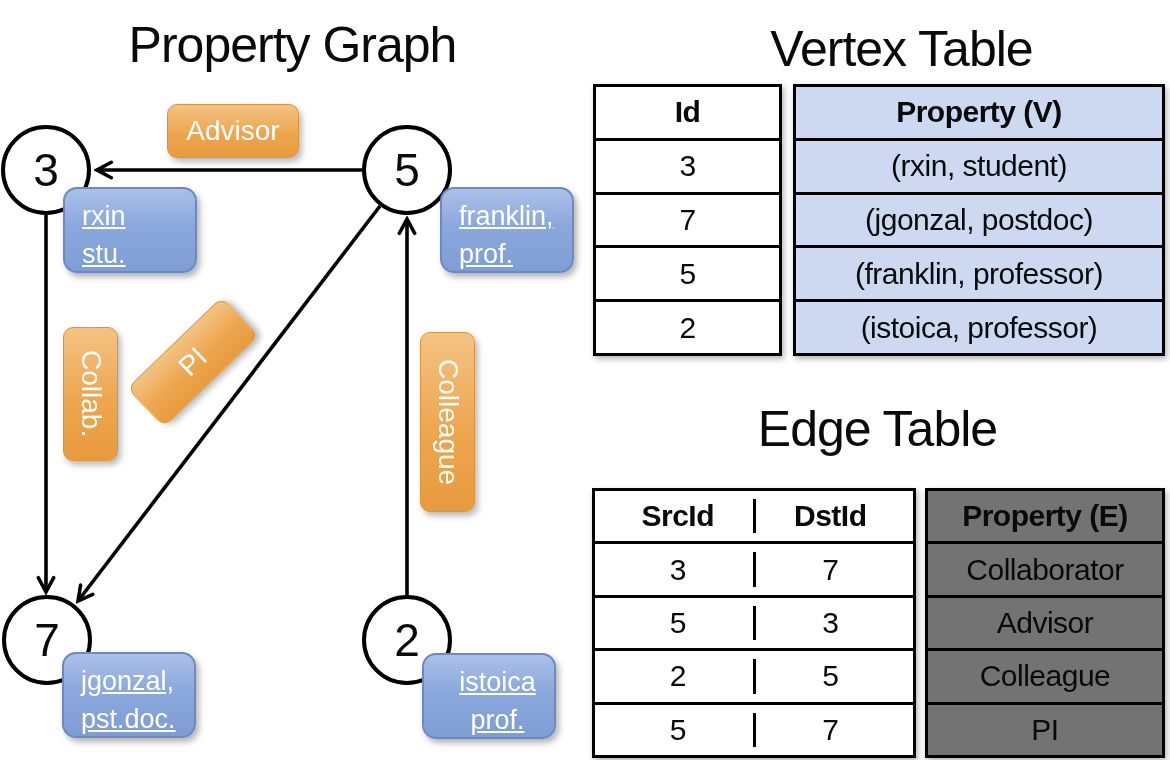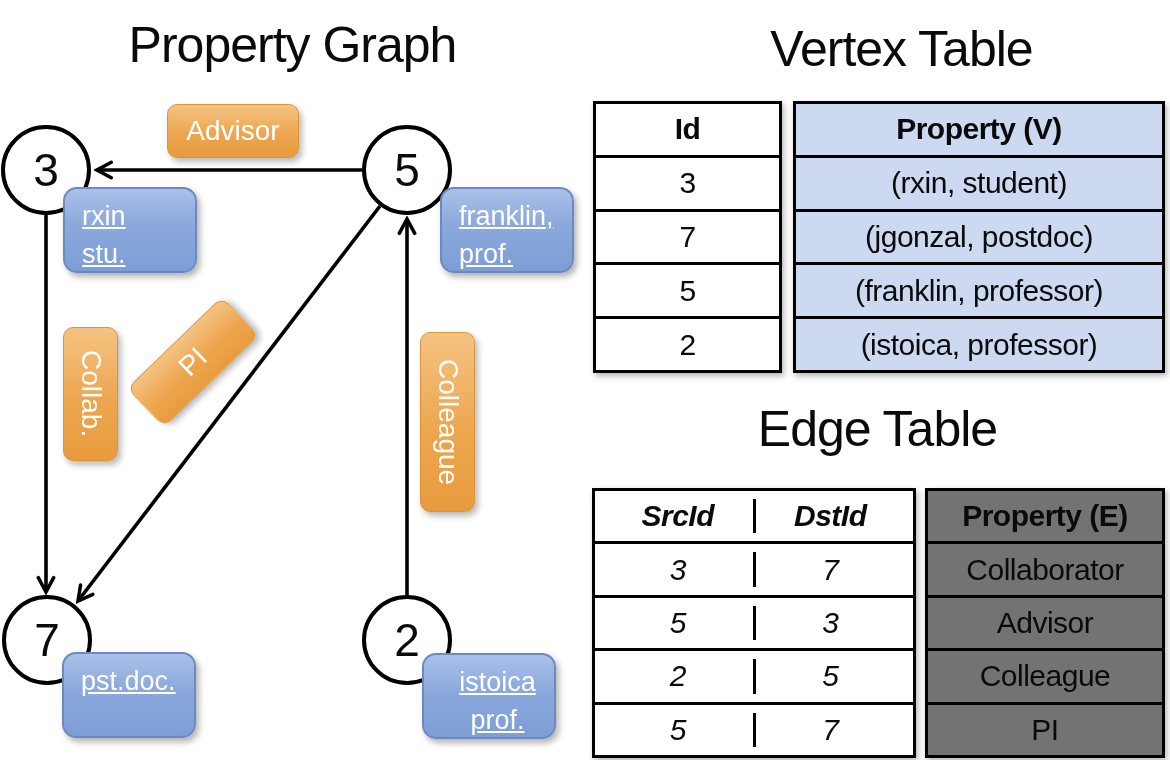--- a/index.html
+++ b/index.html
@@ -44,21 +44,21 @@
     border:3px solid #000;box-sizing:border-box;background:#fff;
     display:flex;flex-direction:column;
     box-shadow:2px 3px 6px rgba(0,0,0,0.30);
   }
   .sub-tbl .row{
     flex:1;display:flex;align-items:center;justify-content:center;
     font-size:30px;border-top:3px solid #000;letter-spacing:-0.5px;
   }
   .sub-tbl .row:first-child{border-top:none;}
   .sub-tbl .row.hdr{font-weight:700;}
-  .row.split{padding:8px;font-style:italic;}
+  .row.split{padding:8px;}
   .row.split .half{
     flex:1;height:100%;display:flex;align-items:center;justify-content:center;
   }
   .row.split .half + .half{border-left:3px solid #000;}
   .fill-v{background:#cdd9f1;}
   .fill-e{background:#737373;}
 </style>
 </head>
 <body>
 
@@ -93,35 +93,36 @@
 
   <div class="vcard" style="left:63px;top:187px;">
     <div>rxin</div>
     <div>stu.</div>
   </div>
   <div class="vcard" style="left:440px;top:187px;">
     <div>franklin,</div>
     <div>prof.</div>
   </div>
   <div class="vcard" style="left:62px;top:652px;">
+    <div>jgonzal,</div>
     <div>pst.doc.</div>
   </div>
   <div class="vcard" style="left:422px;top:653px;text-align:center;">
     <div>istoica</div>
     <div>prof.</div>
   </div>
 
   <div class="pill" style="left:167px;top:104px;width:132px;height:54px;">Advisor</div>
   <div class="pill vert" style="left:63px;top:327px;width:55px;height:134px;">Collab.</div>
   <div class="pill" style="left:127px;top:335px;width:132px;height:54px;transform:rotate(-44deg);">PI</div>
   <div class="pill vert" style="left:420px;top:332px;width:55px;height:180px;">Colleague</div>
 
   <div class="title" style="left:609px;top:20px;width:585px;">Vertex Table</div>
 
-  <div class="tbl-group" style="left:593px;top:101px;gap:11px;">
+  <div class="tbl-group" style="left:593px;top:84px;gap:11px;">
     <div class="sub-tbl" style="width:189px;height:272px;">
       <div class="row hdr">Id</div>
       <div class="row">3</div>
       <div class="row">7</div>
       <div class="row">5</div>
       <div class="row">2</div>
     </div>
     <div class="sub-tbl" style="width:372px;height:272px;">
       <div class="row hdr fill-v">Property (V)</div>
       <div class="row fill-v">(rxin, student)</div>

